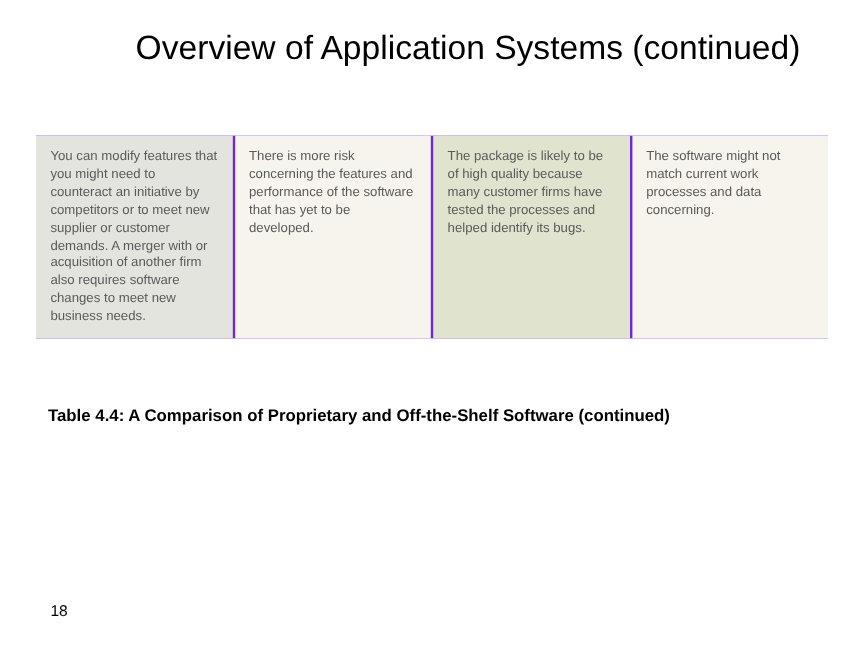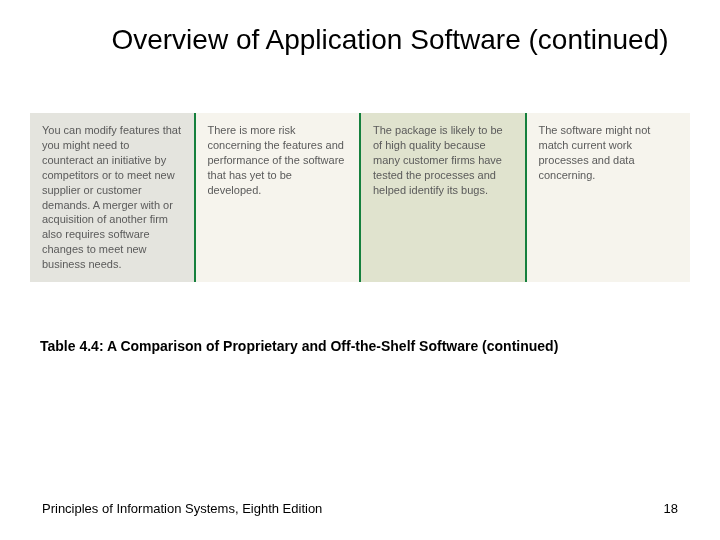--- a/index.html
+++ b/index.html
@@ -16,21 +16,21 @@
       font-weight: normal;
       text-align: center;
       padding: 22px 40px 0 100px;
       line-height: 1.3;
       color: #000;
     }
     .table-wrap {
       margin: 55px 30px 0 30px;
       display: flex;
       gap: 2px;
-      background: #15803d;
+      background: #6d28d9;
     }
     .cell {
       flex: 1;
       padding: 10px 12px;
       font-size: 11px;
       line-height: 1.35;
       color: #5a5a5a;
       min-height: 155px;
     }
     .cell-a { background: #e4e4de; }
@@ -53,27 +53,26 @@
       display: flex;
       justify-content: space-between;
       padding: 0 42px;
       font-size: 13px;
       color: #000;
     }
   </style>
 </head>
 <body>
 
-<div class="slide-title">Overview of Application Software (continued)</div>
+<div class="slide-title">Overview of Application Systems (continued)</div>
 
 <div class="table-wrap">
   <div class="cell cell-a">You can modify features that you might need to counteract an initiative by competitors or to meet new supplier or customer demands. A merger with or acquisition of another firm also requires software changes to meet new business needs.</div>
   <div class="cell cell-b">There is more risk concerning the features and performance of the software that has yet to be developed.</div>
   <div class="cell cell-c">The package is likely to be of high quality because many customer firms have tested the processes and helped identify its bugs.</div>
   <div class="cell cell-d">The software might not match current work processes and data concerning.</div>
 </div>
 
 <div class="caption">Table 4.4: A Comparison of Proprietary and Off-the-Shelf Software (continued)</div>
 
 <div class="footer">
-  <span>Principles of Information Systems, Eighth Edition</span>
   <span>18</span>
 </div>
 
 </body></html>

